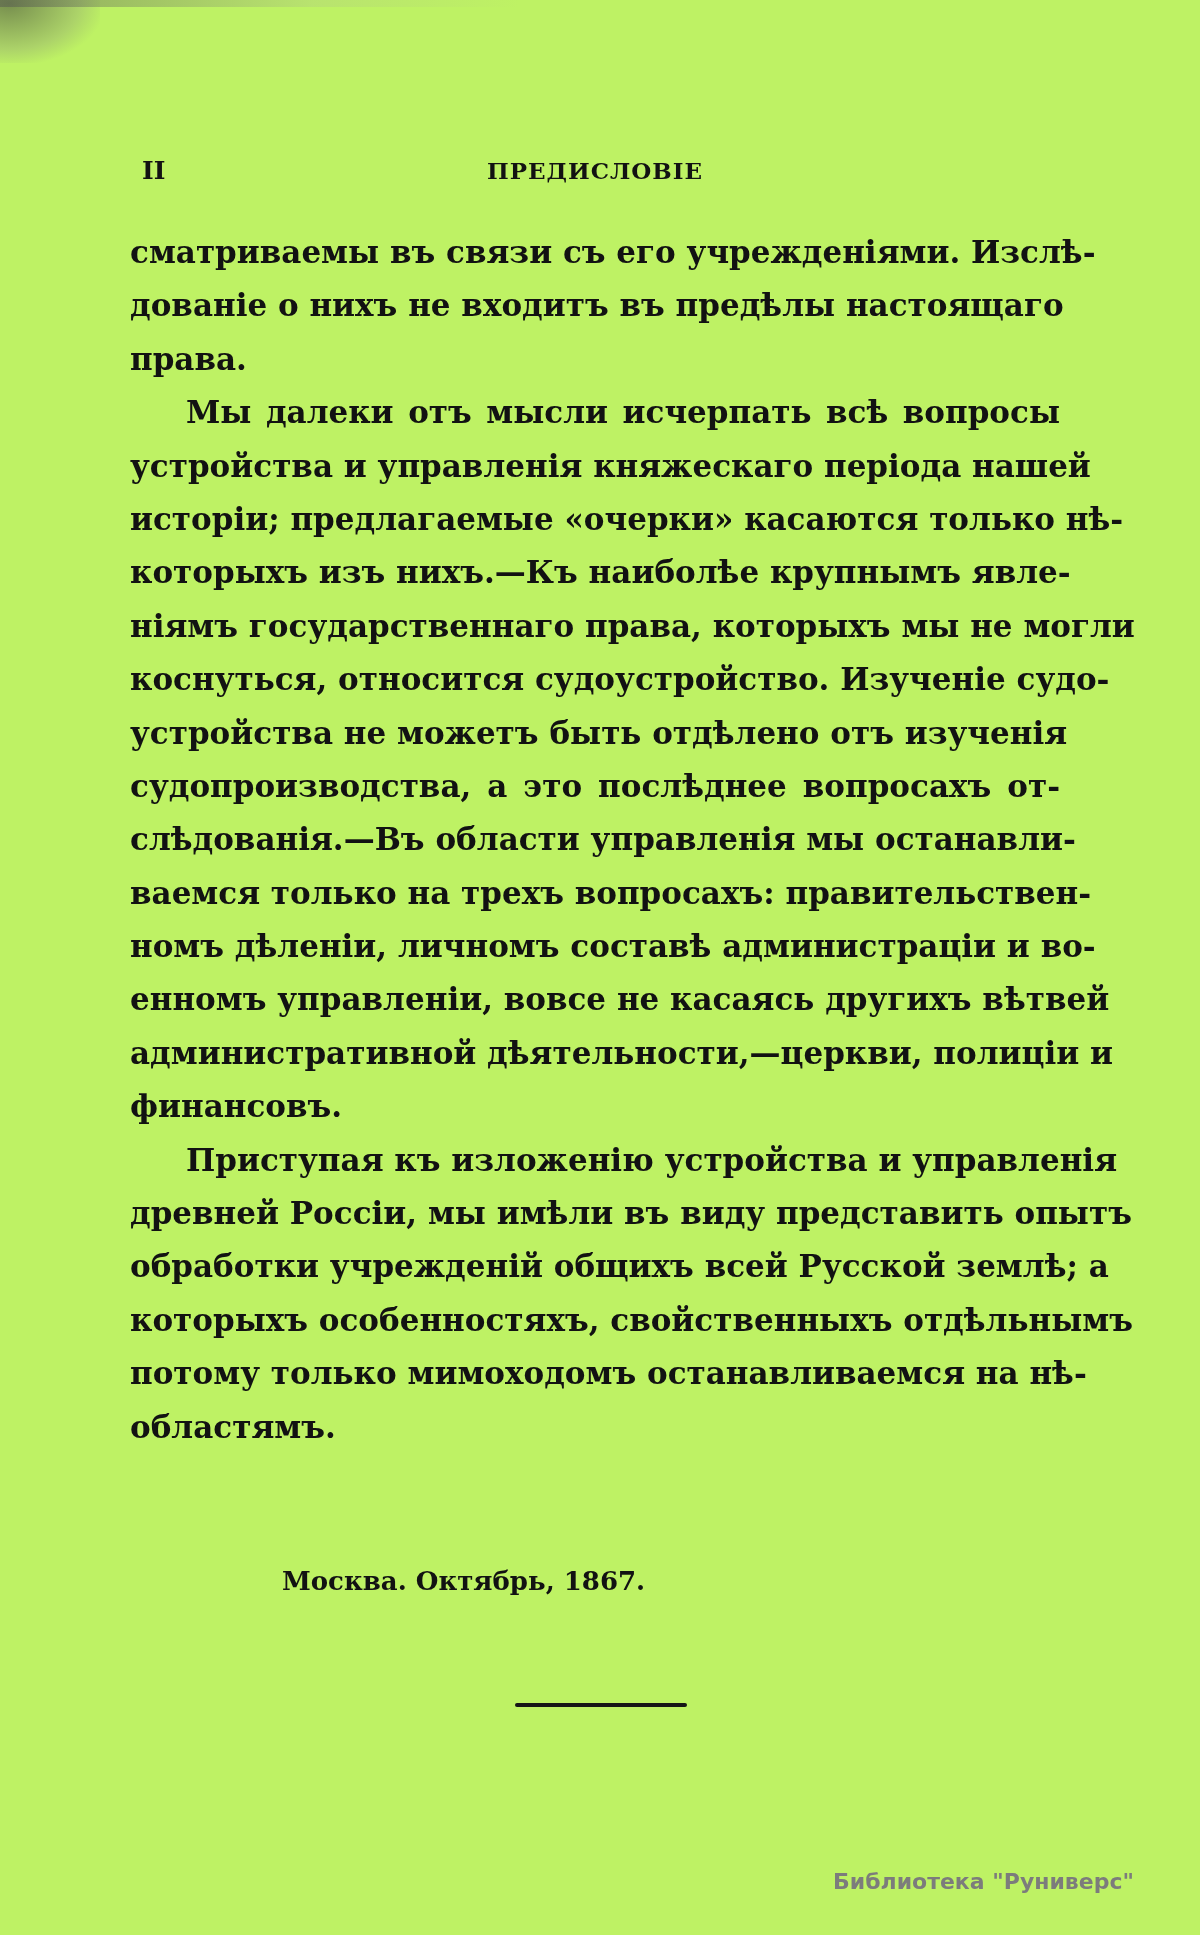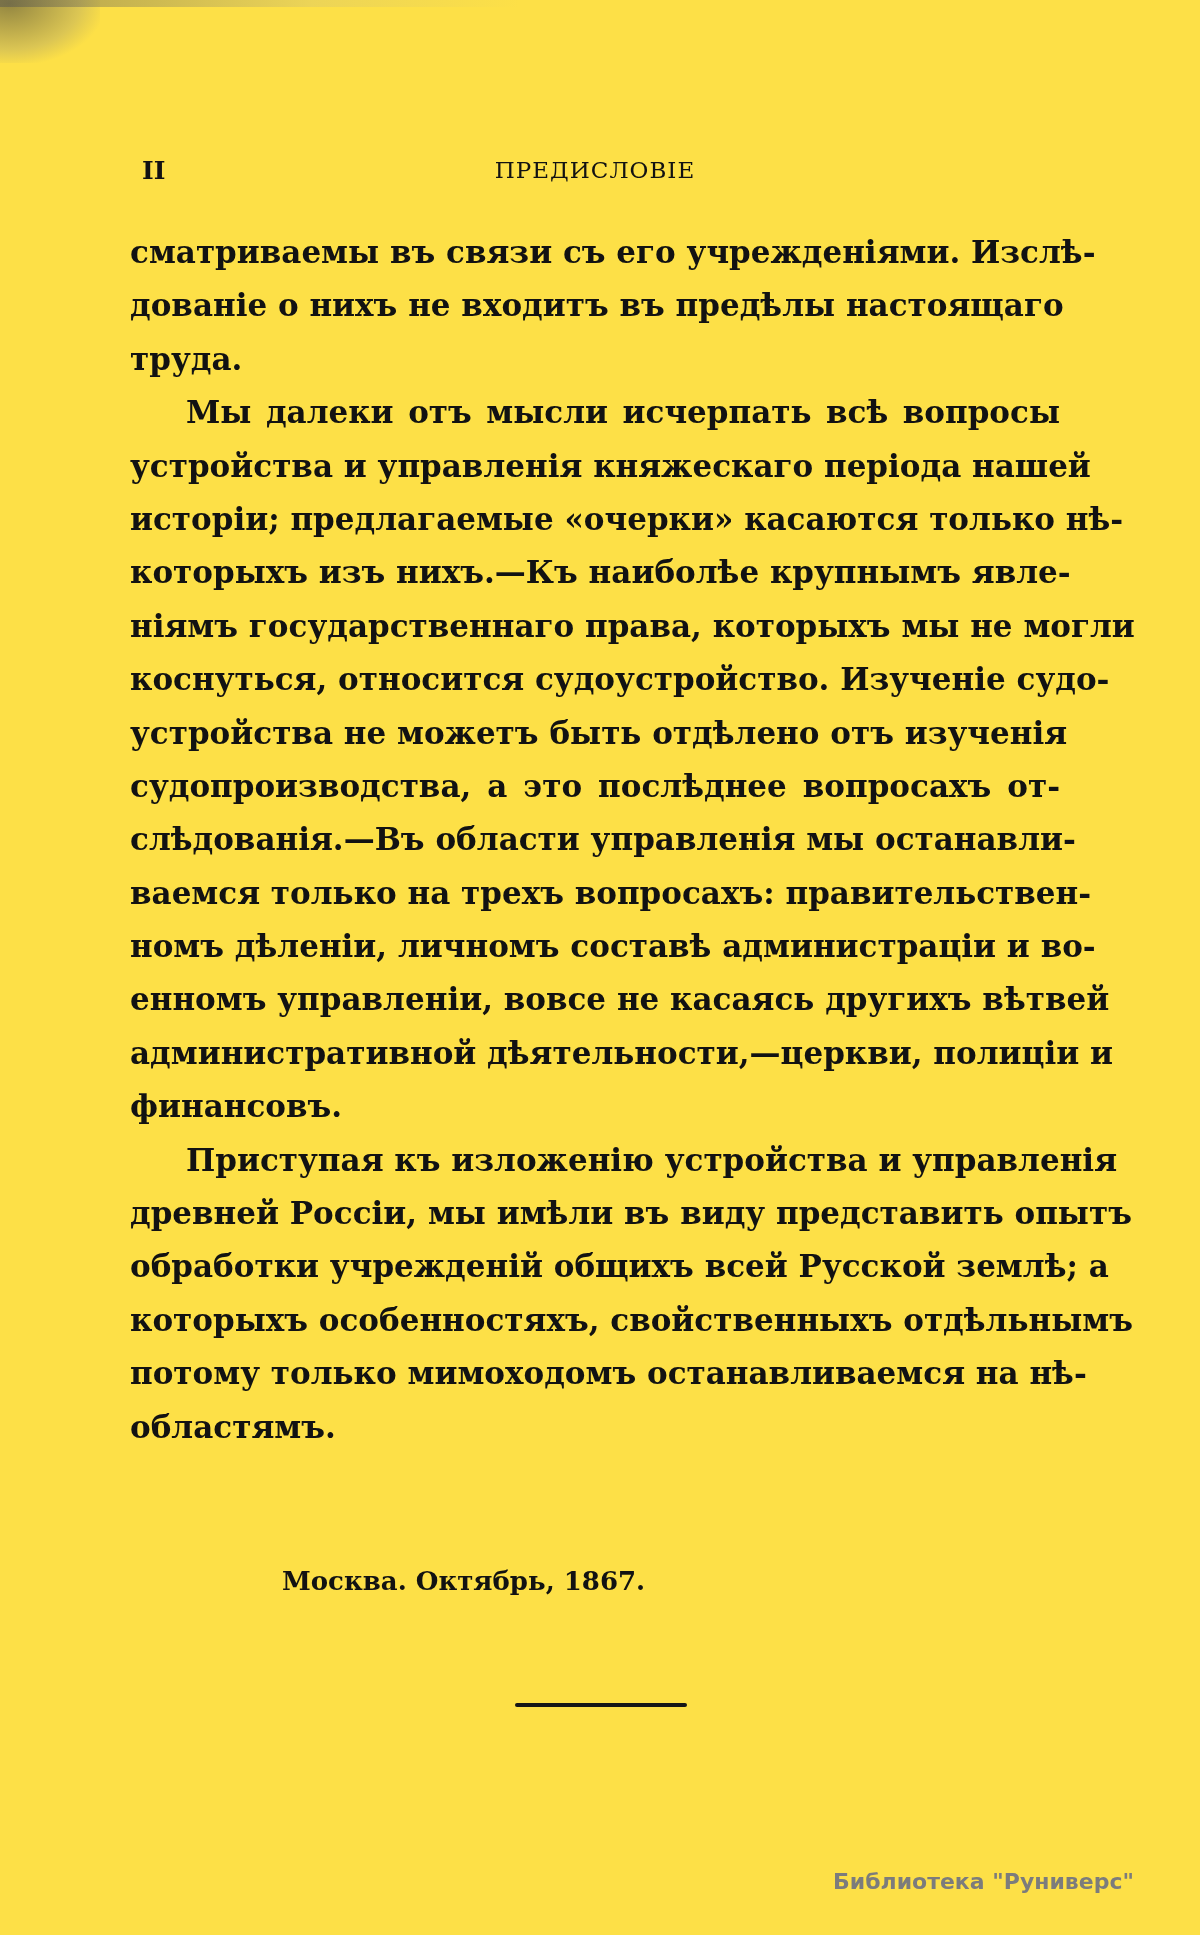--- a/index.html
+++ b/index.html
@@ -5,21 +5,21 @@
   html, body {
     margin: 0;
     padding: 0;
     background: #ffffff;
   }
   .page {
     position: relative;
     width: 1200px;
     height: 1935px;
     margin: 0 auto;
-    background: #fde047;
+    background: #bef264;
     overflow: hidden;
     font-family: "DejaVu Serif", serif;
     color: #121212;
   }
   
   .corner-smudge {
     position: absolute;
     left: -30px;
     top: -22px;
     width: 130px;
@@ -50,21 +50,21 @@
     font-weight: bold;
     line-height: 1;
   }
   .head-title {
     position: absolute;
     left: 0;
     right: 0;
     top: 1px;
     text-align: center;
     font-size: 23px;
-    font-weight: normal;
+    font-weight: bold;
     letter-spacing: 1px;
     line-height: 1;
   }
   
   .text-block {
     position: absolute;
     left: 130px;
     top: 226px;
     width: 930px;
   }
@@ -121,21 +121,21 @@
   <div class="top-edge-shade"></div>
 
   <div class="running-head">
     <span class="page-number">II</span>
     <span class="head-title">ПРЕДИСЛОВІЕ</span>
   </div>
 
   <div class="text-block">
       <div class="line">сматриваемы въ связи съ его учрежденіями. Изслѣ-</div>
       <div class="line">дованіе о нихъ не входитъ въ предѣлы настоящаго</div>
-      <div class="line last">труда.</div>
+      <div class="line last">права.</div>
       <div class="line indent">Мы далеки отъ мысли исчерпать всѣ вопросы</div>
       <div class="line">устройства и управленія княжескаго періода нашей</div>
       <div class="line">исторіи; предлагаемые «очерки» касаются только нѣ-</div>
       <div class="line">которыхъ изъ нихъ.—Къ наиболѣе крупнымъ явле-</div>
       <div class="line">ніямъ государственнаго права, которыхъ мы не могли</div>
       <div class="line">коснуться, относится судоустройство. Изученіе судо-</div>
       <div class="line">устройства не можетъ быть отдѣлено отъ изученія</div>
       <div class="line">судопроизводства, а это послѣднее вопросахъ от-</div>
       <div class="line">слѣдованія.—Въ области управленія мы останавли-</div>
       <div class="line">ваемся только на трехъ вопросахъ: правительствен-</div>

